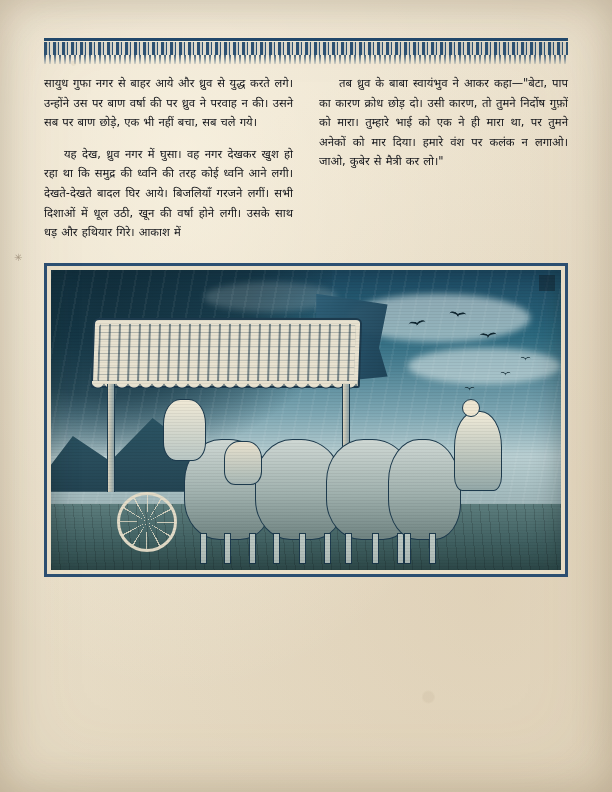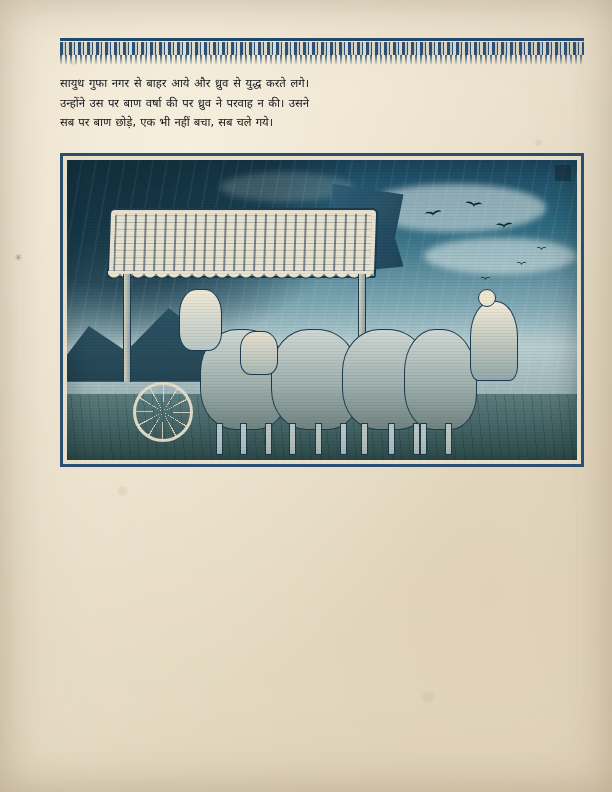--- a/index.html
+++ b/index.html
@@ -38,21 +38,21 @@
     opacity: 0.9;
   }
   .edge-shade {
     position: absolute;
     inset: 0;
     pointer-events: none;
     box-shadow: inset 0 0 38px rgba(120,100,70,0.30), inset 0 0 90px rgba(120,100,70,0.13);
   }
   .content {
     position: absolute;
-    left: 60px;
+    left: 44px;
     top: 38px;
     width: 524px;
     height: 716px;
   }
   
   .top-band {
     position: relative;
     height: 26px;
     width: 100%;
     margin-bottom: 10px;
@@ -361,23 +361,25 @@
     <div class="top-band">
       <div class="band-rule"></div>
       <div class="band-pattern"></div>
       <div class="band-fringe"></div>
     </div>
 
     <div class="columns">
 
       <div class="col">
         <p class="para">सायुध गुफा नगर से बाहर आये और ध्रुव से युद्ध करते लगे। उन्होंने उस पर बाण वर्षा की पर ध्रुव ने परवाह न की। उसने सब पर बाण छोड़े, एक भी नहीं बचा, सब चले गये।</p>
+        <p class="para indent">यह देख, ध्रुव नगर में घुसा। वह नगर देखकर खुश हो रहा था कि समुद्र की ध्वनि की तरह कोई ध्वनि आने लगी। देखते-देखते बादल घिर आये। बिजलियाँ गरजने लगीं। सभी दिशाओं में धूल उठी, खून की वर्षा होने लगी। उसके साथ धड़ और हथियार गिरे। आकाश में</p>
       </div>
 
       <div class="col">
+        <p class="para indent">तब ध्रुव के बाबा स्वायंभुव ने आकर कहा—"बेटा, पाप का कारण क्रोध छोड़ दो। उसी कारण, तो तुमने निर्दोष गुफ़ों को मारा। तुम्हारे भाई को एक ने ही मारा था, पर तुमने अनेकों को मार दिया। हमारे वंश पर कलंक न लगाओ। जाओ, कुबेर से मैत्री कर लो।"</p>
       </div>
 
     </div>
 
     <div class="figure">
       <div class="art">
         <div class="sky-dark"></div>
         <div class="sky-streaks"></div>
 
         <div class="cloud" style="left:58%; top:8%; width:36%; height:16%;"></div>

